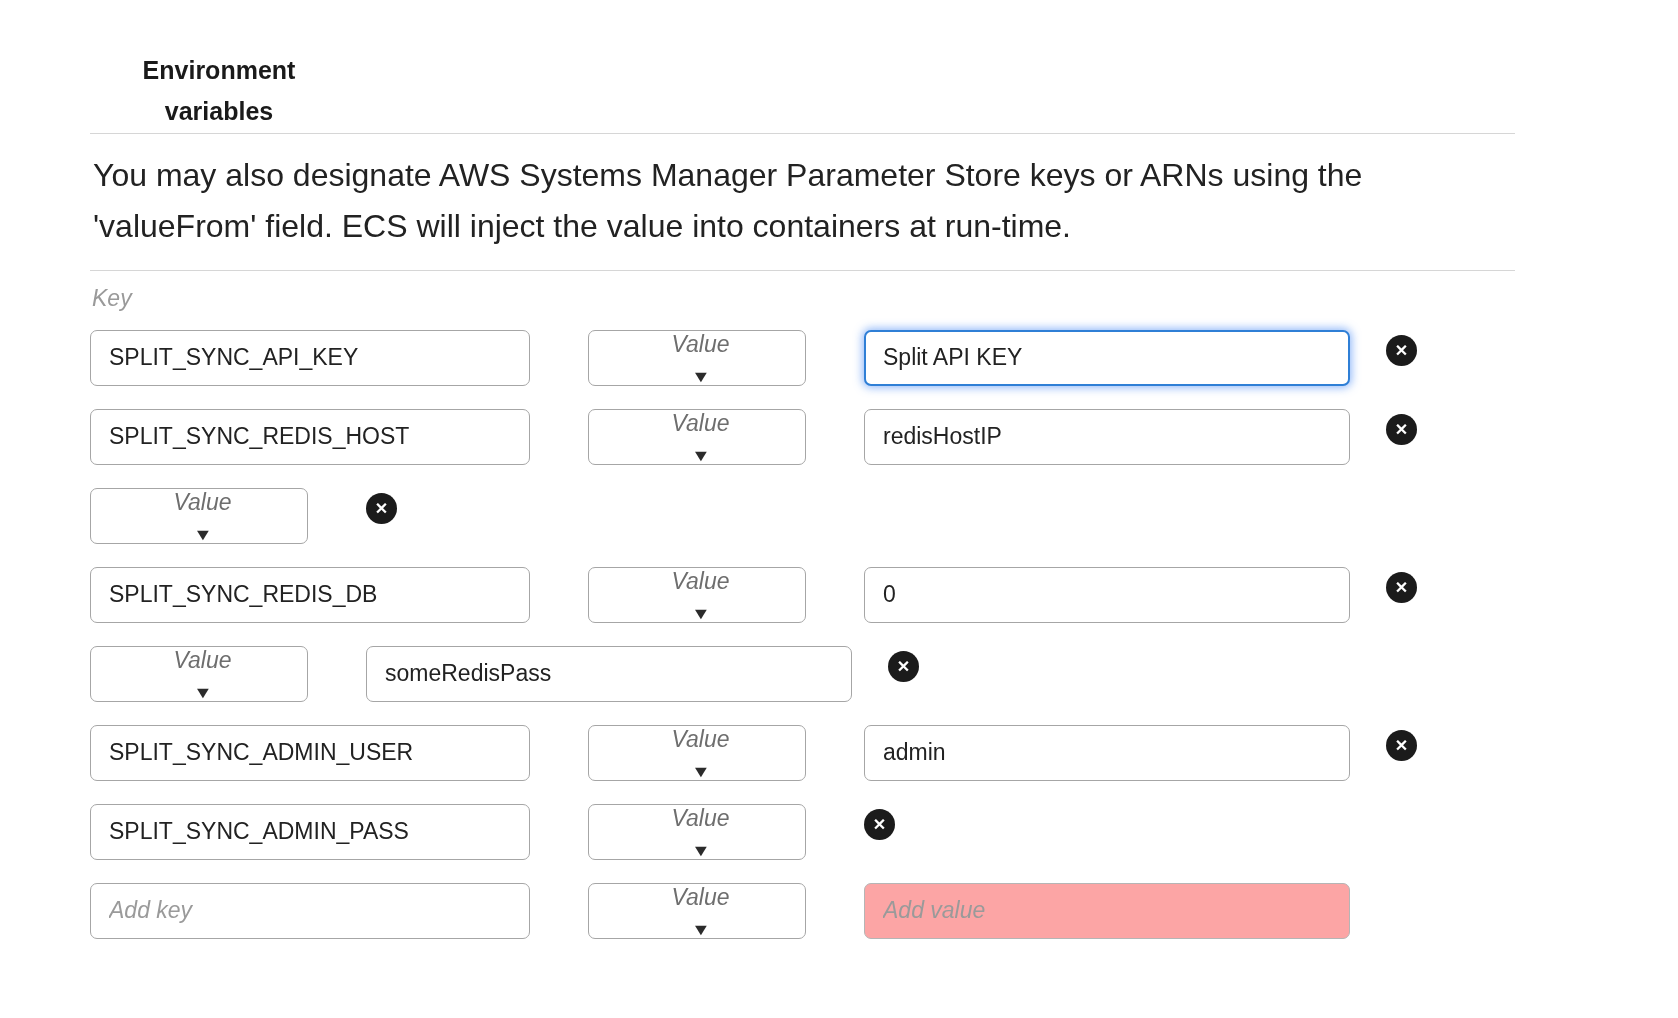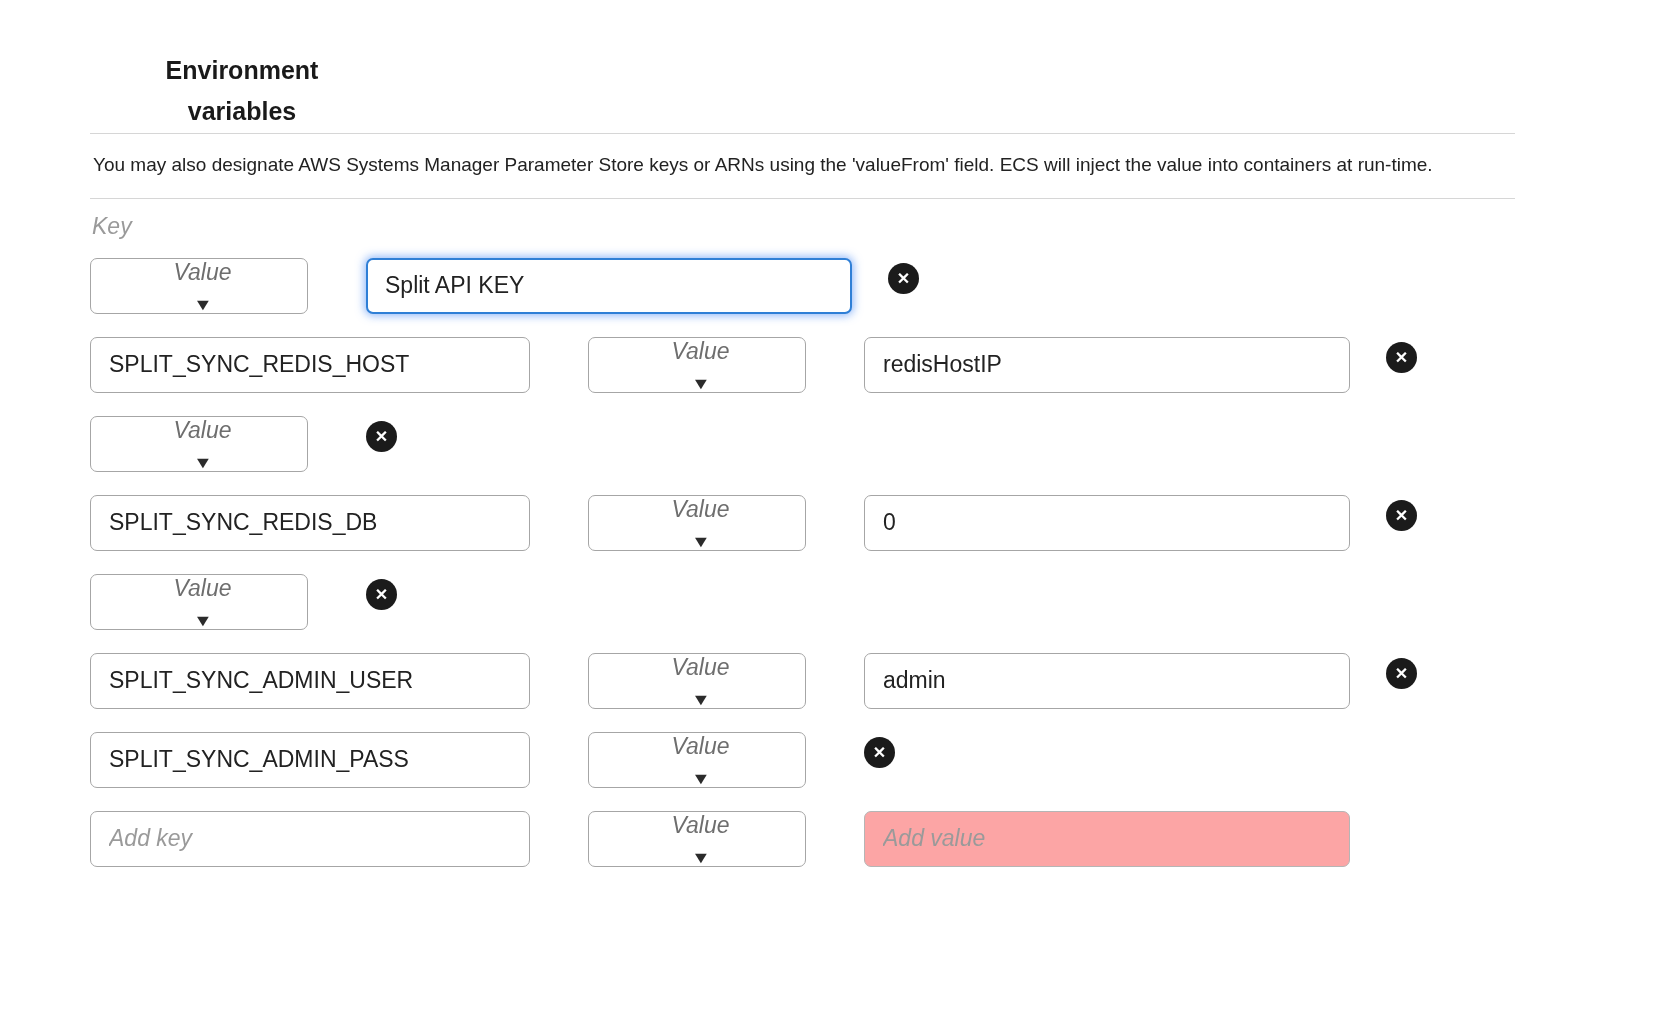--- a/index.html
+++ b/index.html
@@ -11,36 +11,36 @@
     height: 1018px;
     font-family: "Liberation Sans", sans-serif;
     overflow: hidden;
   }
   .container {
     padding: 50px 0 0 90px;
     width: 1515px;
   }
   .section-label {
     width: 168px;
-    margin-left: 68px;
+    margin-left: 45px;
     text-align: center;
     font-size: 25px;
     font-weight: 700;
     color: #1a1a1a;
     line-height: 1.65;
   }
   hr.divider {
     border: none;
     border-top: 1px solid #d6d6d6;
     margin: 0;
     width: 1425px;
   }
   .hr-top { margin-top: 26px; }
   .description {
-    font-size: 19px;
+    font-size: 32px;
     color: #222;
     line-height: 1.6;
     margin: 16px 0 18px 3px;
     width: 1425px;
   }
   .key-header {
     font-style: italic;
     color: #9a9a9a;
     font-size: 23px;
     margin: 14px 0 18px 2px;
@@ -146,20 +146,21 @@
 
   <hr class="divider hr-top">
 
   <p class="description">You may also designate AWS Systems Manager Parameter Store keys or ARNs using the 'valueFrom' field. ECS will inject the value into containers at run-time.</p>
 
   <hr class="divider">
 
   <div class="key-header">Key</div>
 
   <div class="env-row">
+    <input class="txt key-input" value="SPLIT_SYNC_API_KEY" style="">
     <div class="type-dropdown">
       <span class="dropdown-label">Value</span>
       <span class="caret">▼</span>
     </div>
     <input class="txt value-input focused" value="Split API KEY" style="">
     <button class="remove-btn">
         <span>✕</span>
       </button>
   </div>
 
@@ -195,20 +196,21 @@
     <button class="remove-btn">
         <span>✕</span>
       </button>
   </div>
 
   <div class="env-row">
     <div class="type-dropdown">
       <span class="dropdown-label">Value</span>
       <span class="caret">▼</span>
     </div>
+    <input class="txt value-input" value="someRedisPass" style="">
     <button class="remove-btn">
         <span>✕</span>
       </button>
   </div>
 
   <div class="env-row">
     <input class="txt key-input" value="SPLIT_SYNC_ADMIN_USER" style="">
     <div class="type-dropdown">
       <span class="dropdown-label">Value</span>
       <span class="caret">▼</span>

